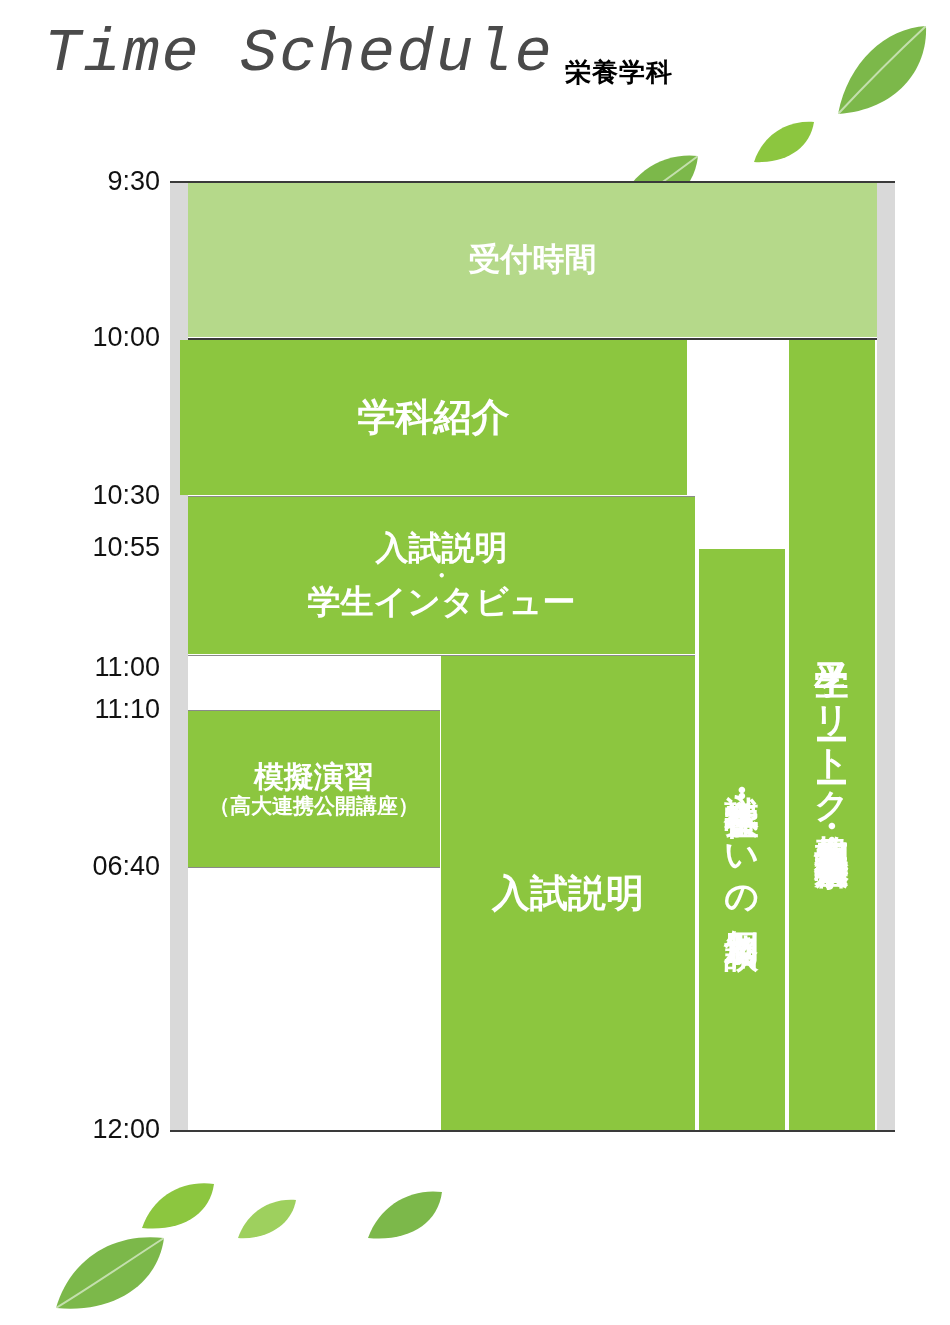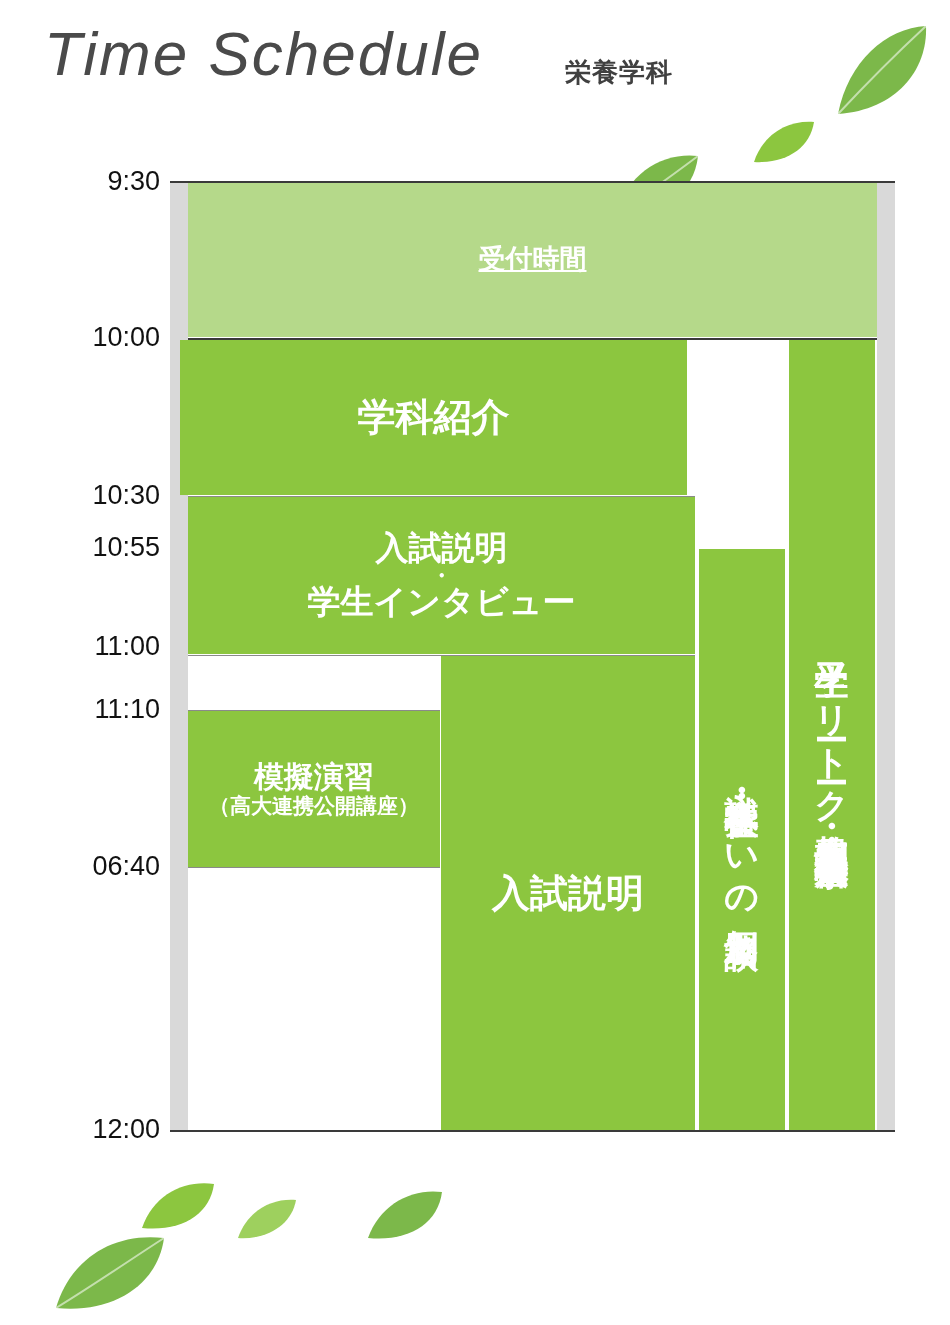--- a/index.html
+++ b/index.html
@@ -18,34 +18,34 @@
 
   
   #header {
     position: absolute;
     left: 0; top: 0;
     width: 950px; height: 150px;
   }
   #title {
     position: absolute;
     left: 44px; top: 18px;
-    font-family: Liberation Sans, sans-serif;
+    font-family: Liberation Mono, monospace;
     font-size: 62px;
     font-weight: 400;
     letter-spacing: 2px;
     color: #4a4a4a;
     font-style: italic;
     white-space: nowrap;
   }
   #subtitle {
     position: absolute;
     left: 565px; top: 55px;
     font-size: 26px;
     font-weight: bold;
-    color: #404040;
+    color: #000000;
     letter-spacing: 1px;
     white-space: nowrap;
   }
 
   
   #chart {
     position: absolute;
     left: 0; top: 0;
     width: 950px; height: 1325px;
   }
@@ -125,38 +125,38 @@
 <svg class="leaf" style="left:366px; top:1186px;" width="80" height="58" viewBox="0 0 80 58">
   <path d="M2 52 C14 18 46 2 76 6 C72 38 42 56 2 52 Z" fill="#7cb84a"></path>
 </svg>
 
 <div id="chart">
 
   <div class="axis-label" style="left:20px; top:166px;">9:30</div>
   <div class="axis-label" style="left:20px; top:322px;">10:00</div>
   <div class="axis-label" style="left:20px; top:480px;">10:30</div>
   <div class="axis-label" style="left:20px; top:532px;">10:55</div>
-  <div class="axis-label" style="left:20px; top:631px;">11:00</div>
+  <div class="axis-label" style="left:20px; top:652px;">11:00</div>
   <div class="axis-label" style="left:20px; top:694px;">11:10</div>
   <div class="axis-label" style="left:20px; top:851px;">06:40</div>
   <div class="axis-label" style="left:20px; top:1114px;">12:00</div>
 
   <div class="gridline" style="left:170px; top:181px; width:725px;"></div>
   <div class="gridline" style="left:170px; top:338px; width:725px;"></div>
   <div class="gridline" style="left:170px; top:496px; width:525px; height:1px; background:#8a8a8a;"></div>
   <div class="gridline" style="left:170px; top:548px; width:525px; height:1px; background:#8a8a8a;"></div>
   <div class="gridline" style="left:170px; top:655px; width:525px; height:1px; background:#8a8a8a;"></div>
   <div class="gridline" style="left:170px; top:710px; width:270px; height:1px; background:#8a8a8a;"></div>
   <div class="gridline" style="left:170px; top:867px; width:270px; height:1px; background:#8a8a8a;"></div>
   <div class="gridline" style="left:170px; top:1130px; width:725px;"></div>
 
   <div class="block grey" style="left:170px; top:183px; width:18px; height:947px;"></div>
   <div class="block grey" style="left:877px; top:183px; width:18px; height:947px;"></div>
 
-  <div class="block lgreen" style="left:188px; top:183px; width:689px; height:154px; font-size:27px;text-decoration:underline;">
+  <div class="block lgreen" style="left:188px; top:183px; width:689px; height:154px; font-size:32px;">
     <span>受付時間</span>
   </div>
 
   <div class="block green" style="left:180px; top:340px; width:507px; height:155px; font-size:38px;">
     <span>学科紹介</span>
   </div>
 
   <div class="block green" style="left:188px; top:711px; width:252px; height:156px; font-size:30px; flex-direction:column;">
     <span>模擬演習</span>
     <span style="font-size:21px;">（高大連携公開講座）</span>

